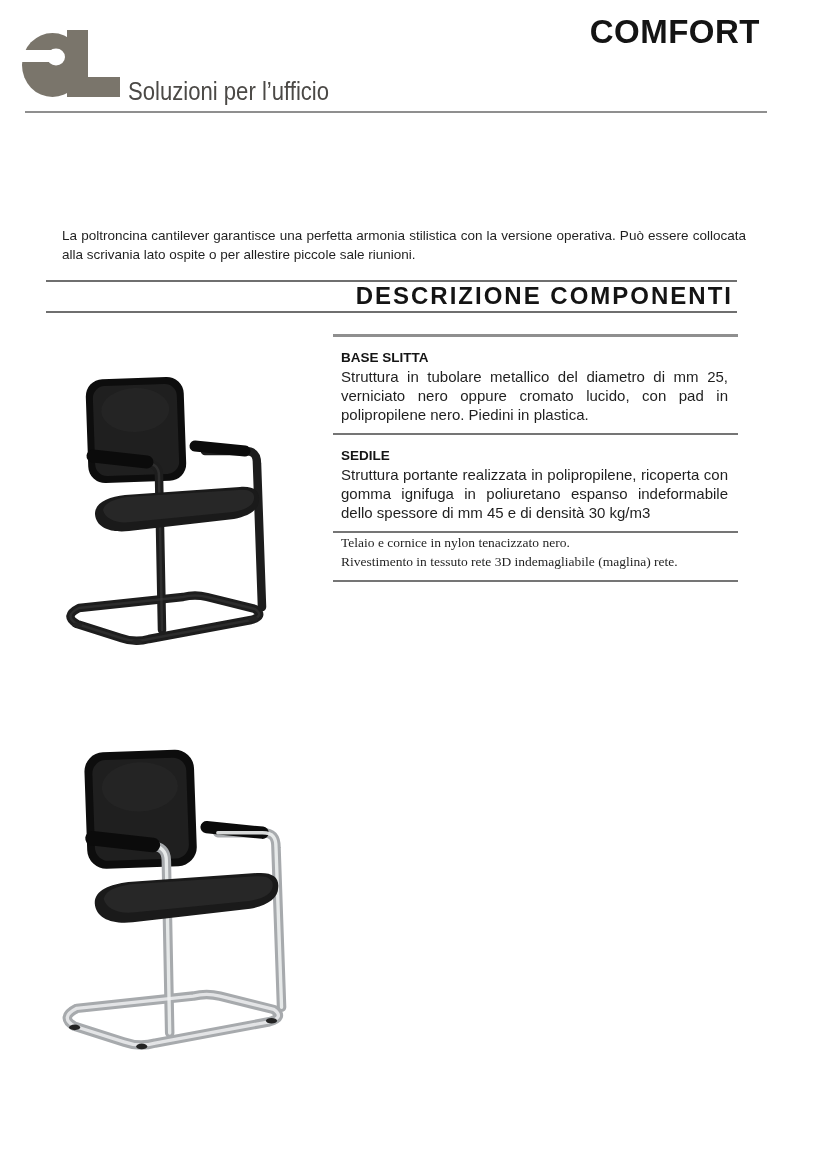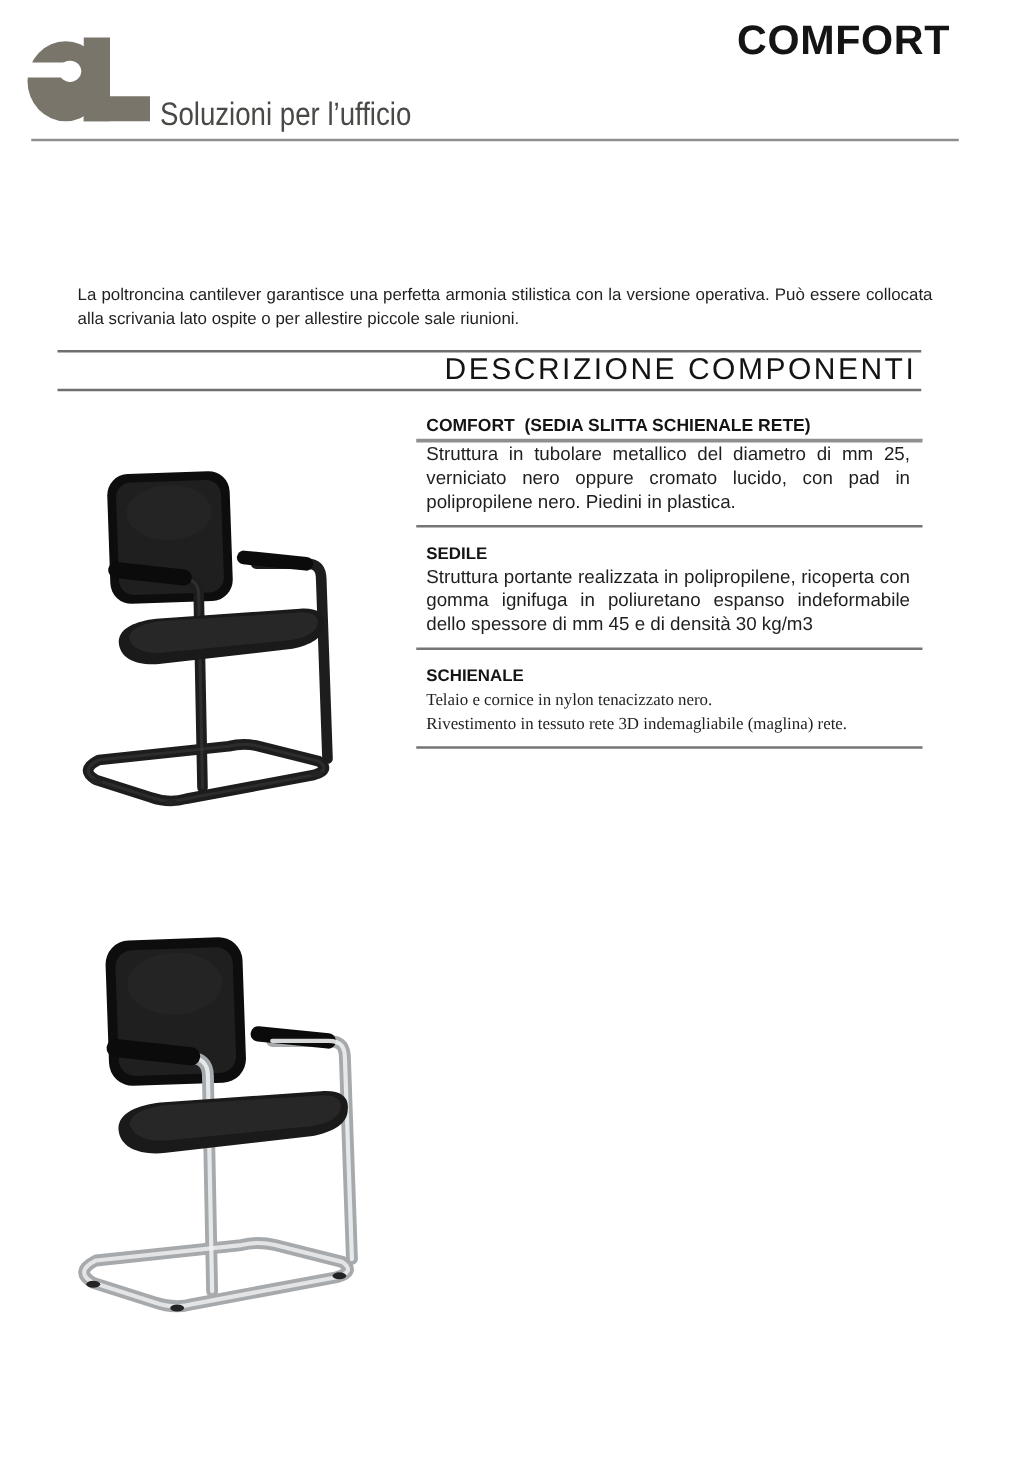--- a/index.html
+++ b/index.html
@@ -21,21 +21,21 @@
   
   .intro{
     position:absolute;left:62px;top:212px;width:684px;
     font-size:13.5px;line-height:19.5px;text-align:justify;
   }
   
   .band-rule-top{position:absolute;left:46px;top:280px;width:691px;height:2px;}
   .band-rule-bottom{position:absolute;left:46px;top:311px;width:691px;height:2px;}
   .band-title{
     position:absolute;top:283px;right:94px;font-size:24px;line-height:26px;
-    letter-spacing:2px;margin:0;font-weight:normal;color:#141414;white-space:nowrap;
+    letter-spacing:2px;margin:0;font-weight:bold;color:#141414;white-space:nowrap;
   }
   
   .col{position:absolute;left:333px;top:332px;width:405px;}
   .col-heading{
     font-size:14px;font-weight:bold;line-height:17px;padding-left:8px;
     white-space:pre-wrap;color:#141414;
   }
   .rule-heading{height:3px;margin-top:2px;}
   .sec-title{font-size:13.5px;font-weight:bold;line-height:18px;margin-top:12px;padding-left:8px;color:#141414;}
   .sec-body{font-size:15px;line-height:19px;text-align:justify;padding:0 10px 0 8px;}
@@ -66,36 +66,35 @@
 
   <div class="rule-header" style="background:#8f8f8f"></div>
 
   <p class="intro">La poltroncina cantilever garantisce una perfetta armonia stilistica con la versione operativa. Può essere collocata alla scrivania lato ospite o per allestire piccole sale riunioni.</p>
 
   <div class="band-rule-top" style="background:#6f6f6f"></div>
   <h2 class="band-title">DESCRIZIONE COMPONENTI</h2>
   <div class="band-rule-bottom" style="background:#6f6f6f"></div>
 
   <div class="col">
-    <div class="col-heading">COMFORT  (SEDIA SLITTA SCHIENALE RETE)</div>
     <div class="rule-heading" style="background:#8f8f8f"></div>
 
     <div>
+      <div class="sec-title">BASE SLITTA</div>
       <div class="sec-body">Struttura in tubolare metallico del diametro di mm 25, verniciato nero oppure cromato lucido, con pad in polipropilene nero. Piedini in plastica.</div>
     </div>
     <div class="divider" style="background:#757575"></div>
 
     <div>
       <div class="sec-title">SEDILE</div>
       <div class="sec-body">Struttura portante realizzata in polipropilene, ricoperta con gomma ignifuga in poliuretano espanso indeformabile dello spessore di mm 45 e di densità 30 kg/m3</div>
     </div>
     <div class="divider" style="background:#757575"></div>
 
     <div>
-      <div class="sec-title">SCHIENALE</div>
       <div class="sec-line">Telaio e cornice in nylon tenacizzato nero.</div>
       <div class="sec-line">Rivestimento in tessuto rete 3D indemagliabile (maglina) rete.</div>
     </div>
     <div class="divider" style="background:#757575"></div>
   </div>
 
   <svg class="chair-top-img" width="252" height="295" viewBox="0 0 252 295" preserveAspectRatio="xMinYMid meet">
 
     <path d="M 150,99 L 190,99 C 200,99 202,104 202,112 L 207,255" fill="none" stroke-width="8.5" stroke-linecap="round" stroke="#1d1d1d"></path>
 

